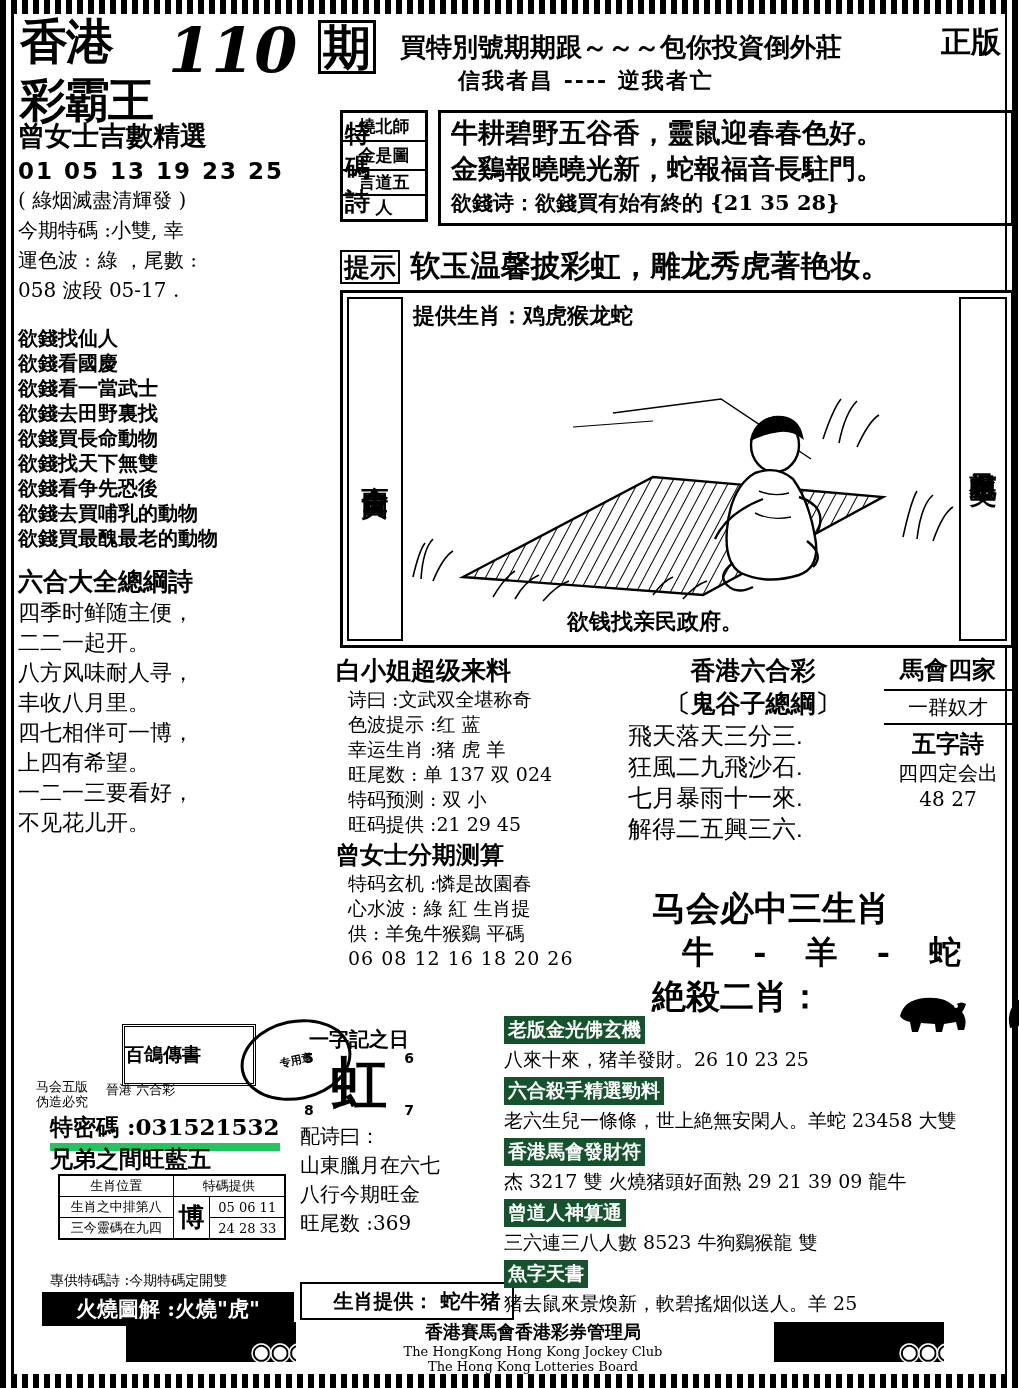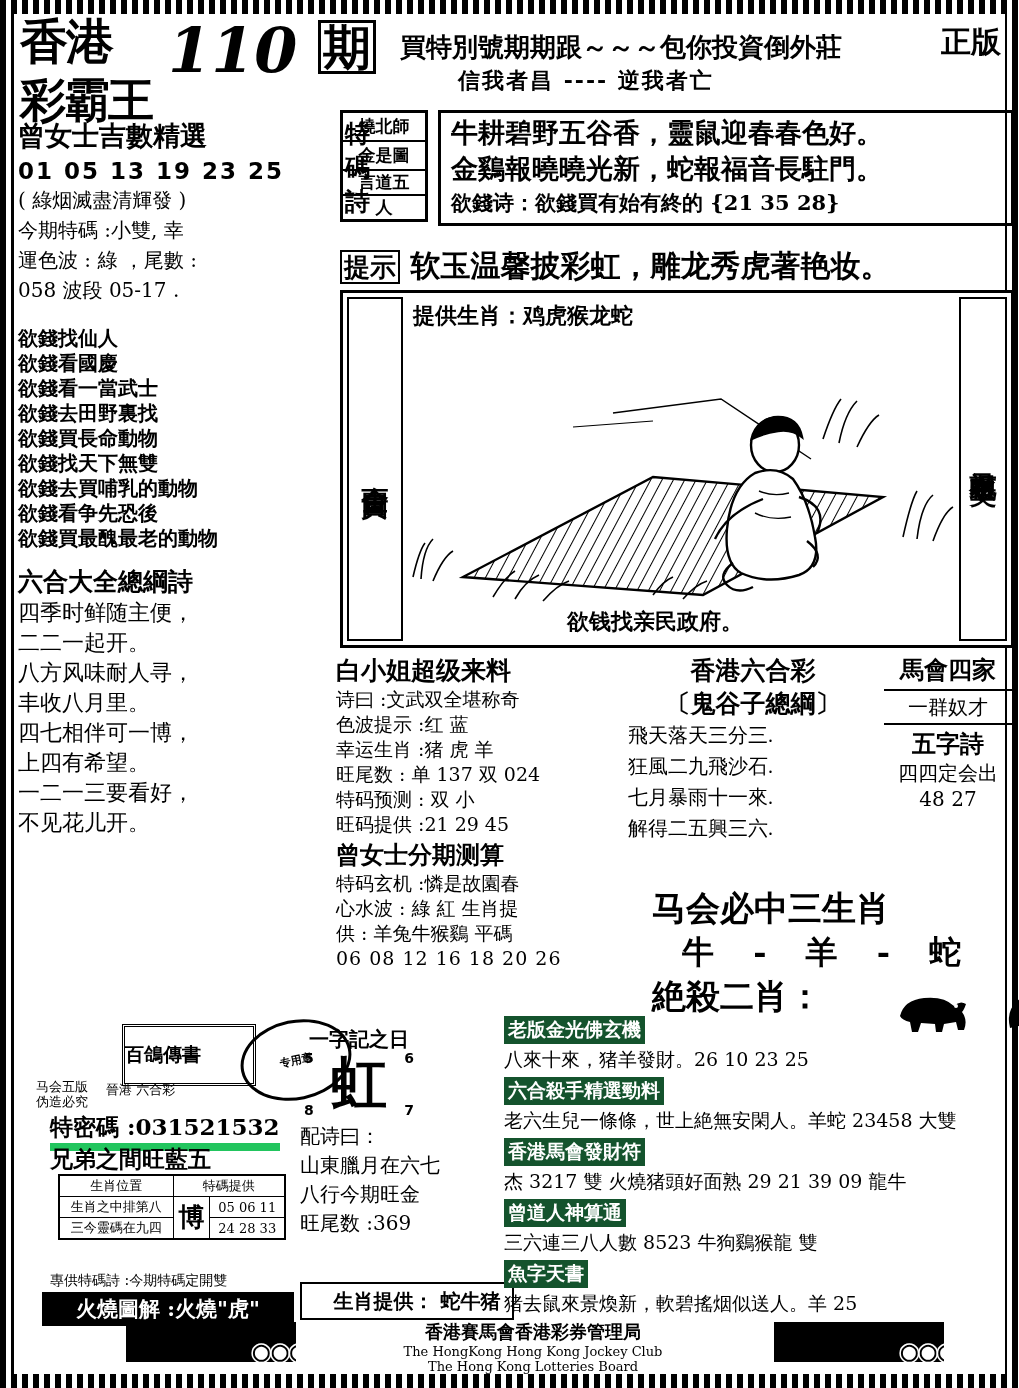--- a/index.html
+++ b/index.html
@@ -112,26 +112,26 @@
   .pic-top{
     position:absolute;left:70px;top:8px;font-size:22px;font-weight:bold;font-family:"DejaVu Serif",serif;
   }
   .pic-cap{
     position:absolute;left:224px;bottom:8px;font-size:22px;font-weight:bold;font-family:"DejaVu Serif",serif;
   }
   .pic-art{position:absolute;left:60px;top:34px;width:560px;height:290px;}
   
   .midcol{position:absolute;left:318px;top:640px;width:300px;}
   .midcol .h{font-size:25px;font-weight:bold;font-family:"DejaVu Serif",serif;}
-  .midcol .r{font-size:19px;font-family:"DejaVu Serif",serif;line-height:25px;white-space:nowrap;}
+  .midcol .r{font-size:19px;font-family:"DejaVu Serif",serif;line-height:25px;white-space:nowrap;margin-left:12px;}
   .midcol .h2{font-size:24px;font-weight:bold;font-family:"DejaVu Serif",serif;margin-top:2px;}
   .midcol .nums{font-size:19px;letter-spacing:1px;}
   .rcol{position:absolute;left:610px;top:640px;width:250px;}
   .rcol .h{font-size:25px;font-weight:bold;font-family:"DejaVu Serif",serif;text-align:center;}
-  .rcol .l{font-size:20px;font-family:Liberation Serif, serif;line-height:31px;}
+  .rcol .l{font-size:24px;font-family:Liberation Sans, sans-serif;line-height:31px;}
   .farcol{position:absolute;left:866px;top:640px;width:128px;text-align:center;}
   .farcol .h{font-size:24px;font-weight:bold;font-family:"DejaVu Serif",serif;}
   .farcol .l{font-size:20px;font-family:"DejaVu Serif",serif;line-height:26px;}
   .farcol hr{border:none;border-top:2px solid #000;margin:3px 0;}
   .bigcursive{
     position:absolute;left:600px;top:872px;width:400px;
     font-size:34px;font-weight:bold;font-family:"DejaVu Serif",serif;line-height:44px;margin-left:34px;
   }
   .bigcursive .z2{font-size:32px;letter-spacing:14px;padding-left:30px;}
   .bigcursive .z3{font-size:34px;}
@@ -204,22 +204,22 @@
     <div class="lc-line">運色波 : 綠 ，尾數 :</div>
     <div class="lc-line">058 波段 05-17 .</div>
     <div class="lc-gap"></div>
     <div class="poemlist">
       <div>欲錢找仙人</div>
       <div>欲錢看國慶</div>
       <div>欲錢看一當武士</div>
       <div>欲錢去田野裏找</div>
       <div>欲錢買長命動物</div>
       <div>欲錢找天下無雙</div>
+      <div>欲錢看争先恐後</div>
       <div>欲錢去買哺乳的動物</div>
-      <div>欲錢看争先恐後</div>
       <div>欲錢買最醜最老的動物</div>
     </div>
     <div class="bighalf">
       <div class="t">六合大全總綱詩</div>
       <div class="l">四季时鲜随主便，</div>
       <div class="l">二二一起开。</div>
       <div class="l">八方风味耐人寻，</div>
       <div class="l">丰收八月里。</div>
       <div class="l">四七相伴可一博，</div>
       <div class="l">上四有希望。</div>

